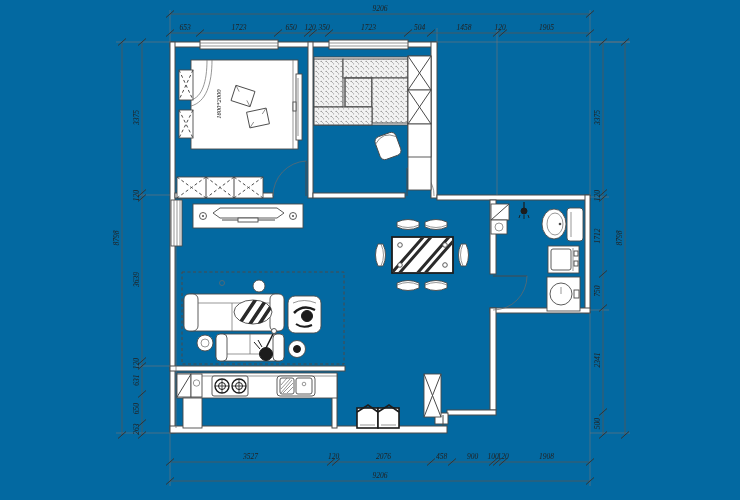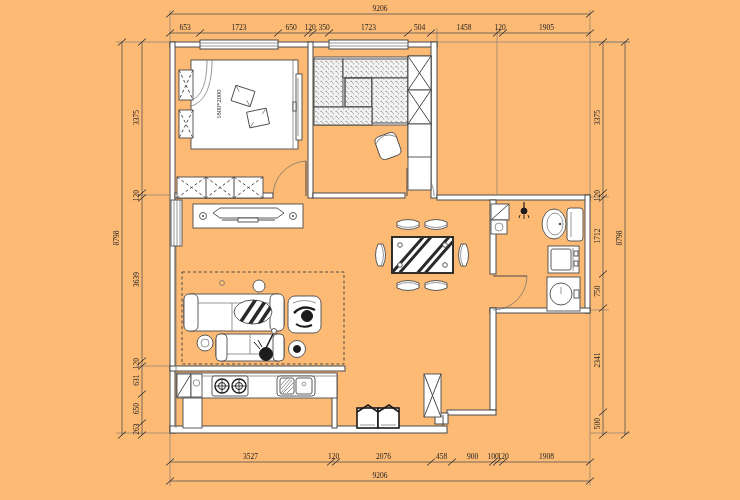--- a/index.html
+++ b/index.html
@@ -1,17 +1,17 @@
 <!DOCTYPE html>
 <html><head>
 <meta charset="utf-8">
 <style>
   html,body{margin:0;padding:0;background:#fff;}
-  #stage{position:relative;width:740px;height:500px;background:#fdba74;overflow:hidden;
-         font-family:"Liberation Serif", serif;}
+  #stage{position:relative;width:740px;height:500px;background:#0369a1;overflow:hidden;
+         font-family:"Liberation Serif", serif;font-style:italic;}
   svg{position:absolute;left:0;top:0;}
   .ln{stroke:#4a4a4a;stroke-width:1;fill:none;}
   .wall{stroke:#4a4a4a;stroke-width:1;fill:#ffffff;}
   .furn{stroke:#4a4a4a;stroke-width:0.9;fill:#ffffff;}
   .thin{stroke:#6a6a6a;stroke-width:0.7;fill:none;}
   .dash{stroke:#4a4a4a;stroke-width:1;fill:none;stroke-dasharray:3,2.5;}
   .dark{stroke:#1c1c1c;fill:#1c1c1c;}
   .dimln{stroke:#555;stroke-width:0.8;fill:none;}
   .ext{stroke:#777;stroke-width:0.6;fill:none;}
   text.dim{font-size:7.5px;fill:#222;text-anchor:middle;font-family:"Liberation Serif",serif;}

